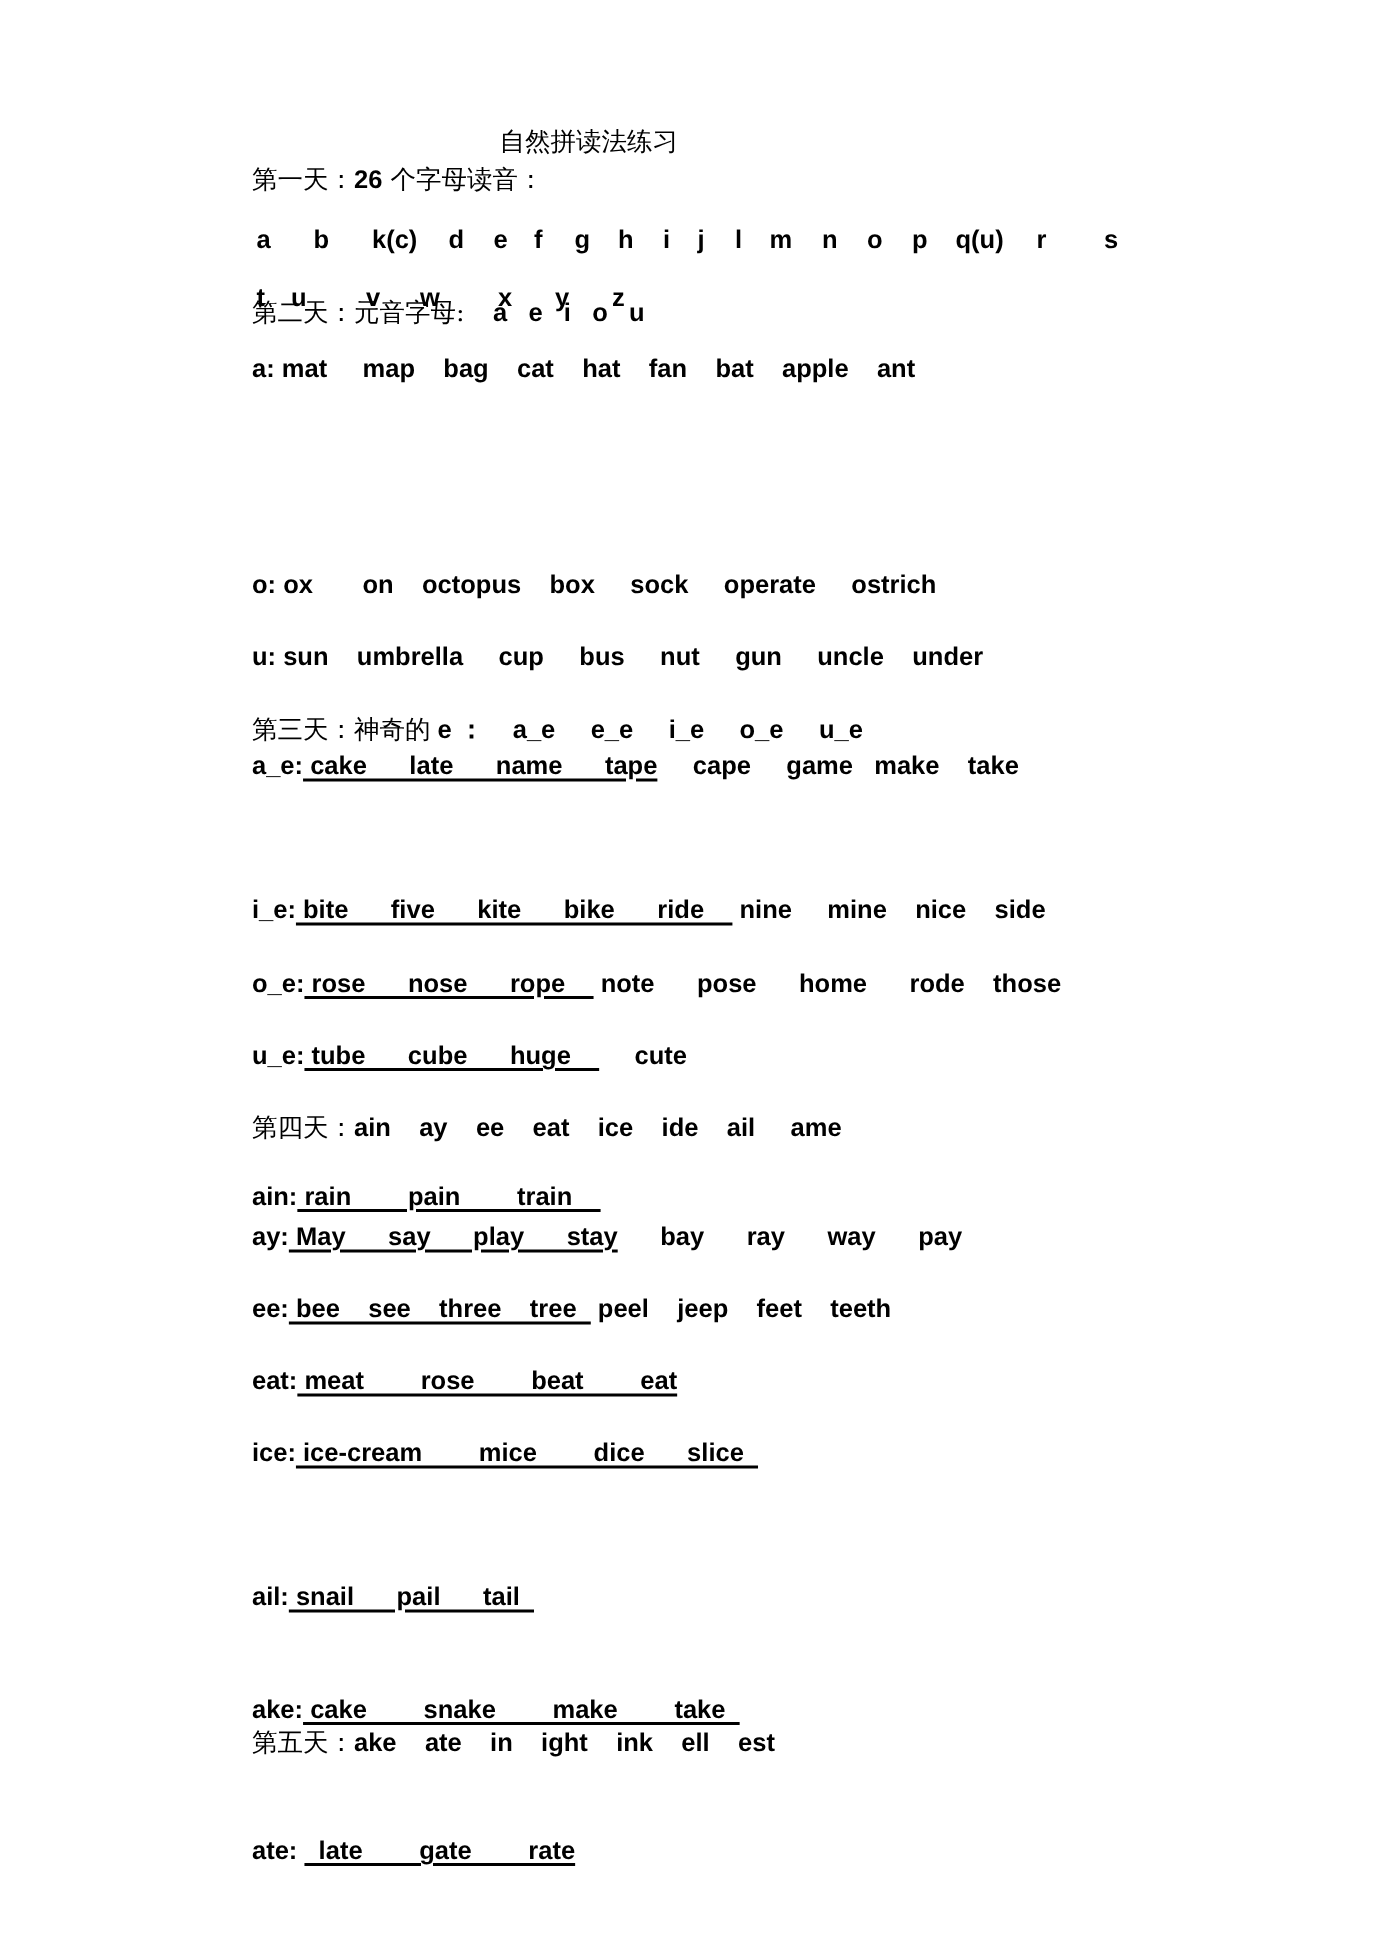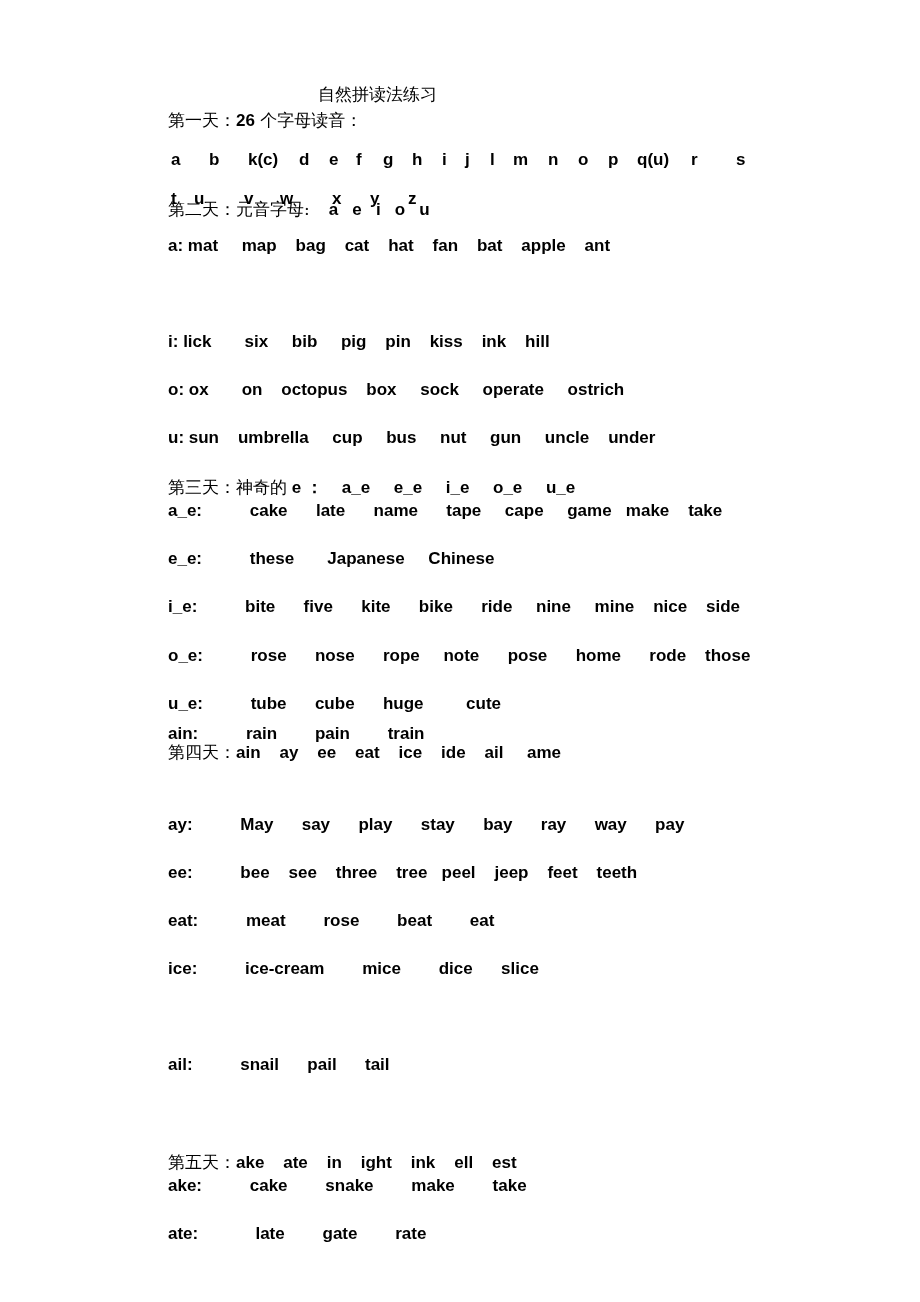--- a/index.html
+++ b/index.html
@@ -1,21 +1,21 @@
 <!DOCTYPE html>
 <html><head>
 <meta charset="utf-8">
 <style>
   html, body { margin: 0; padding: 0; background: #ffffff; }
   body { width: 920px; height: 1302px; position: relative; overflow: hidden; color: #000; }
   .page { position: absolute; left: 0; top: 0; width: 920px; height: 1302px; background: #fff; }
   .line { position: absolute; left: 168px; white-space: pre; font-family: "Liberation Sans", sans-serif; font-weight: bold; font-size: 17px; line-height: 20px; }
-  .title { position: absolute; left: 318px; top: 85px; font-family: Liberation Sans, sans-serif; font-size: 17px; line-height: 20px; white-space: pre; }
+  .title { position: absolute; left: 333px; top: 85px; font-family: Liberation Sans, sans-serif; font-size: 17px; line-height: 20px; white-space: pre; }
   .cn { font-family: "DejaVu Serif", serif; font-weight: normal; }
-  .u { text-decoration-thickness: 2px; text-underline-offset: 3px; margin-left: 43px; }
+  .u { text-decoration: underline; text-decoration-thickness: 2px; text-underline-offset: 3px; }
   .w { position: absolute; top: 0; }
 </style>
 </head>
 <body>
 
 <div class="page">
 
   <div class="title">自然拼读法练习</div>
 
   <div class="line" style="top:110px"><span class="cn">第一天：</span><span>26</span><span class="cn"> 个字母读音：</span></div>
@@ -47,39 +47,37 @@
     <span class="w" style="left:244px">v</span>
     <span class="w" style="left:280px">w</span>
     <span class="w" style="left:332px">x</span>
     <span class="w" style="left:370px">y</span>
     <span class="w" style="left:408px">z</span>
   </div>
 
   <div class="line" style="top:199px"><span class="cn">第二天：元音字母:</span><span>    </span><span>a   e   i   o   u</span></div>
 
   <div class="line" style="top:236px"><span>a:</span> <span>mat     map    bag    cat    hat    fan    bat    apple    ant</span></div>
-  <div class="line" style="top:332px"><span>i:</span> <span>lick       six     bib     pig    pin    kiss    ink    hill</span></div>
   <div class="line" style="top:380px"><span>o:</span> <span>ox       on    octopus    box     sock     operate     ostrich</span></div>
   <div class="line" style="top:428px"><span>u:</span> <span>sun    umbrella     cup     bus     nut     gun     uncle    under</span></div>
 
   <div class="line" style="top:477px"><span class="cn">第三天：神奇的</span><span> e ：</span><span>    </span><span>a_e     e_e     i_e     o_e     u_e</span></div>
 
   <div class="line" style="top:501px"><span>a_e:</span><span class="u"> cake      late      name      tape</span><span>     cape     game   make    take</span></div>
-  <div class="line" style="top:549px"><span>e_e:</span><span class="u"> these  </span><span>     Japanese     Chinese</span></div>
   <div class="line" style="top:597px"><span>i_e:</span><span class="u"> bite      five      kite      bike      ride    </span><span> nine     mine    nice    side</span></div>
   <div class="line" style="top:646px"><span>o_e:</span><span class="u"> rose      nose      rope    </span><span> note      pose      home      rode    those</span></div>
   <div class="line" style="top:694px"><span>u_e:</span><span class="u"> tube      cube      huge    </span><span>     cute</span></div>
 
   <div class="line" style="top:742px"><span class="cn">第四天：</span><span>ain    ay    ee    eat    ice    ide    ail     ame</span></div>
 
-  <div class="line" style="top:724px"><span>ain:</span><span class="u"> rain        pain        train    </span><span></span></div>
+  <div class="line" style="top:788px"><span>ain:</span><span class="u"> rain        pain        train    </span><span></span></div>
   <div class="line" style="top:815px"><span>ay:</span><span class="u"> May      say      play      stay</span><span>      bay      ray      way      pay</span></div>
   <div class="line" style="top:863px"><span>ee:</span><span class="u"> bee    see    three    tree  </span><span> peel    jeep    feet    teeth</span></div>
   <div class="line" style="top:911px"><span>eat:</span><span class="u"> meat        rose        beat        eat</span><span></span></div>
   <div class="line" style="top:959px"><span>ice:</span><span class="u"> ice-cream        mice        dice      slice  </span><span></span></div>
   <div class="line" style="top:1055px"><span>ail:</span><span class="u"> snail      pail      tail  </span><span></span></div>
 
   <div class="line" style="top:1152px"><span class="cn">第五天：</span><span>ake    ate    in    ight    ink    ell    est</span></div>
 
-  <div class="line" style="top:1176px"><span>ake:</span><span class="u"> cake        snake        make        take  </span><span></span></div>
+  <div class="line" style="top:1130px"><span>ake:</span><span class="u"> cake        snake        make        take  </span><span></span></div>
   <div class="line" style="top:1224px"><span>ate:</span><span> </span><span class="u">  late        gate        rate</span><span></span></div>
 
 </div>
 
 </body></html>

